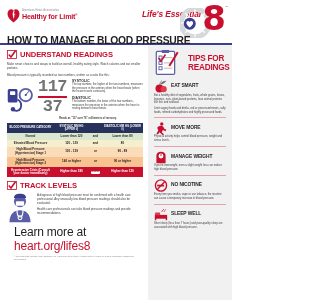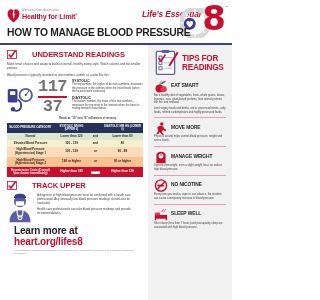--- a/index.html
+++ b/index.html
@@ -21,32 +21,32 @@
   .aha-hfg sup { font-size:3px; vertical-align:super; }
 
   .le8 { position:absolute; right:4px; top:2px; width:86px; height:40px; }
   .le8-words { position:absolute; left:0; top:7px; font-size:8.4px; font-weight:bold; color:#c8102e;
                font-style:italic; letter-spacing:-.1px; white-space:nowrap; }
   .le8-wheel { position:absolute; right:18px; top:6px; width:30px; height:30px; }
   .le8-eight { position:absolute; right:2px; top:1px; font-size:34px; line-height:30px; font-weight:bold;
                color:#c8102e; font-family:"DejaVu Sans", sans-serif; }
   .le8-tm { position:absolute; right:0px; top:3px; font-size:3px; color:#c8102e; }
 
-  .main-title { position:absolute; left:7px; top:27px; font-size:10.3px; font-weight:bold;
+  .main-title { position:absolute; left:7px; top:35px; font-size:10.3px; font-weight:bold;
                 letter-spacing:-.25px; color:#231f20; white-space:nowrap; }
 
   .rule { height:2.4px; background:#3b3f8f; }
 
   
   .body-wrap { display:flex; height:255px; }
   .left-col { width:148px; padding:5px 5px 0 7px; }
   .right-col { width:84px; background:#f1f1f2; padding:4px 6px 0 6px; position:relative; }
 
   
-  .sec-head { display:flex; align-items:center; gap:15px; margin-bottom:2.5px; }
+  .sec-head { display:flex; align-items:center; gap:3px; margin-bottom:2.5px; }
   .check { width:10px; height:9px; position:relative; flex:none; }
   .check svg { display:block; }
   .sec-title { font-size:7.6px; font-weight:bold; color:#c8102e; letter-spacing:-.1px; }
 
   .p { font-size:2.95px; line-height:1.38; color:#414042; margin-bottom:2.5px; }
 
   
   .reading { display:flex; align-items:flex-start; gap:3px; margin:2px 0 2px 0; }
   .cuff { width:27px; height:30px; flex:none; position:relative; margin-top:4px; }
   .numbers { width:31px; flex:none; text-align:center; }
@@ -76,26 +76,26 @@
               font-size:2.6px; font-weight:bold; padding:0 1px; line-height:1.15; }
 
   
   .track { margin-top:4px; }
   .track-row { display:flex; gap:4px; align-items:flex-start; margin-top:2px; }
   .doc-icon { width:26px; height:30px; flex:none; }
   .track-txt { flex:1; }
 
   
   .footer { height:auto; padding:2px 7px 0 7px; }
-  .learn { font-size:10px; font-weight:bold; color:#231f20; letter-spacing:-.2px; }
+  .learn { font-size:12px; font-weight:normal; color:#231f20; letter-spacing:-.2px; }
   .learn .u { color:#c8102e; }
   .legal { font-size:1.9px; color:#808285; line-height:1.3; margin-top:2.5px; }
 
   
-  .tips-head { display:flex; align-items:center; gap:2px; margin-bottom:3px; }
+  .tips-head { display:flex; align-items:center; gap:8px; margin-bottom:3px; }
   .clip-icon { width:26px; height:27px; flex:none; }
   .tips-title { font-size:8.2px; font-weight:bold; color:#c8102e; line-height:9px; letter-spacing:-.2px; }
   .tip { margin-bottom:3px; }
   .tip-head { display:flex; align-items:center; gap:3px; margin-bottom:1.5px; }
   .tip-icon { width:14px; height:13px; flex:none; }
   .tip-name { font-size:4.9px; font-weight:bold; color:#231f20; letter-spacing:-.1px; }
   .tip-body { font-size:2.7px; line-height:1.4; color:#414042; margin-bottom:1.5px; }
   .tip-div { height:.7px; background:#e8a0ad; margin:2.5px 0 3px 0; }
 </style>
 </head>
@@ -242,21 +242,21 @@
       </table>
 
       <div class="track">
         <div class="sec-head">
           <span class="check">
             <svg viewBox="0 0 20 18" width="10" height="9">
               <rect x="1" y="1" width="18" height="16" fill="#fff" stroke="#c8102e" stroke-width="1.6"></rect>
               <path d="M3.5 9L8 14L17 1.5" fill="none" stroke="#c8102e" stroke-width="3.2"></path>
             </svg>
           </span>
-          <span class="sec-title">TRACK UPPER</span>
+          <span class="sec-title">TRACK LEVELS</span>
         </div>
         <div class="track-row">
           <div class="doc-icon">
             <svg viewBox="0 0 34 40" width="26" height="30">
               <circle cx="17" cy="11" r="8" fill="#5b5ea6"></circle>
               <path d="M9 6.5C9 2.5 12 1 17 1C22 1 25 2.5 25 6.5Z" fill="#3b3f8f"></path>
               <rect x="11.5" y="11" width="11" height="6" rx="1" fill="#fff"></rect>
               <path d="M3 39C3 28 9 23 17 23C25 23 31 28 31 39Z" fill="#5b5ea6"></path>
               <path d="M13 23C13 29 15 32 17 32C19 32 21 29 21 23" fill="none" stroke="#fff" stroke-width="1.6"></path>
               <circle cx="17" cy="33" r="2.6" fill="none" stroke="#fff" stroke-width="1.4"></circle>

